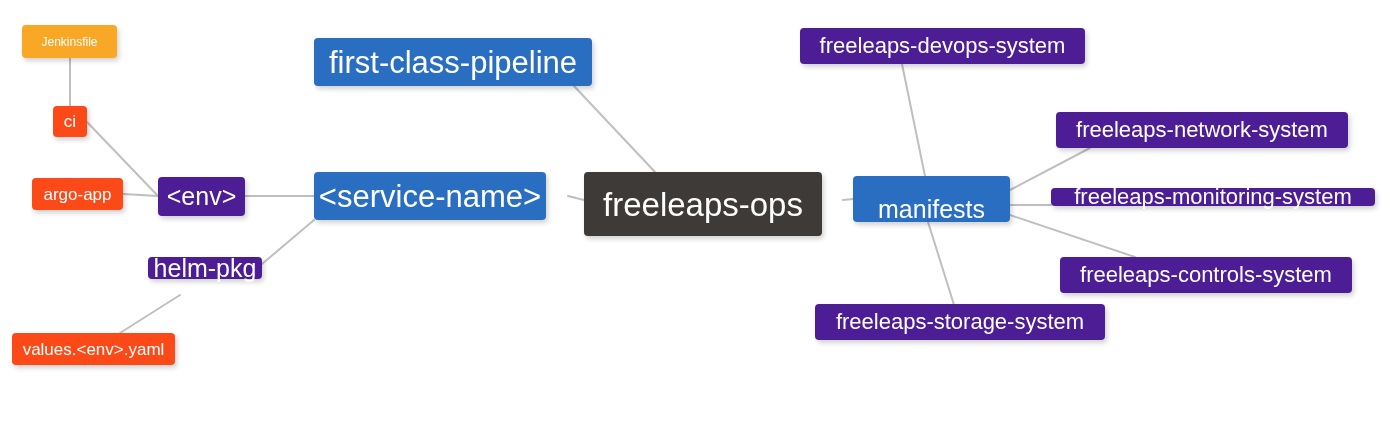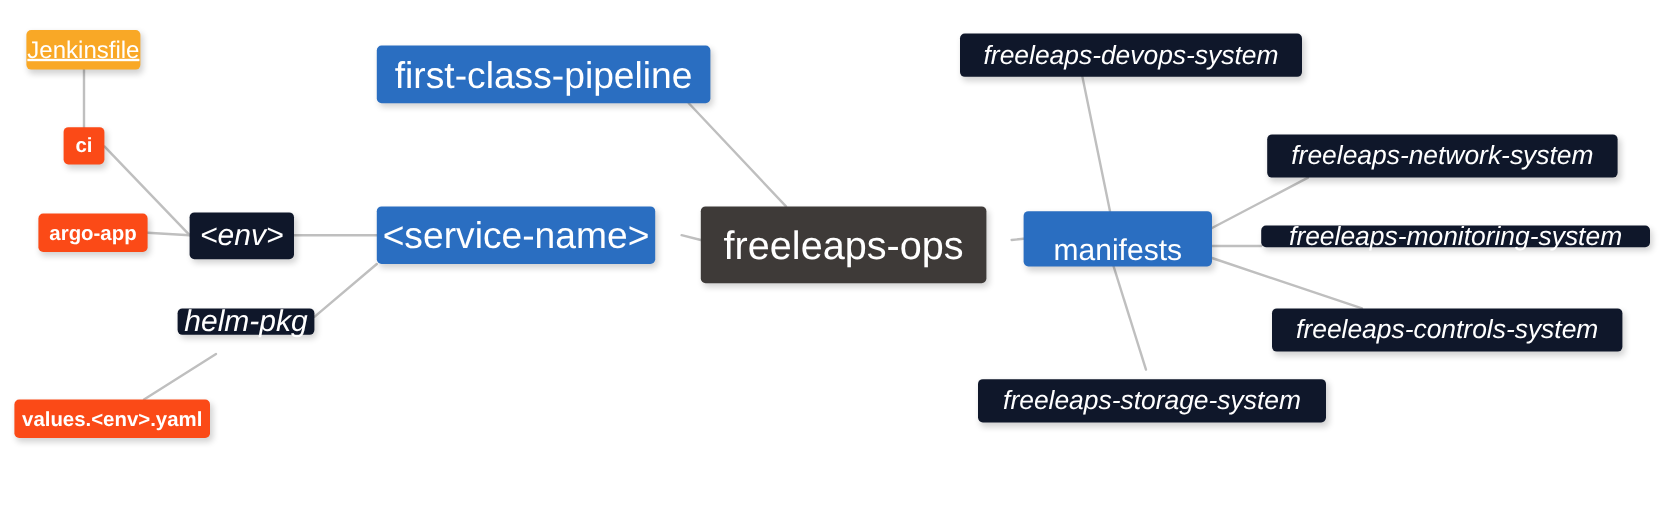--- a/index.html
+++ b/index.html
@@ -5,28 +5,28 @@
   html,body{margin:0;padding:0;background:#ffffff;}
   body{width:1390px;height:421px;overflow:hidden;
        font-family:"Liberation Sans","DejaVu Sans",sans-serif;}
   #canvas{position:relative;width:1390px;height:421px;background:#fff;}
   #edges{position:absolute;left:0;top:0;width:1390px;height:421px;}
   .node{position:absolute;display:flex;align-items:center;justify-content:center;
         box-sizing:border-box;color:#ffffff;border-radius:4px;white-space:nowrap;
         box-shadow:2px 3px 5px rgba(0,0,0,0.18);line-height:1;}
   .n-root{background:#3e3a38;font-size:33px;}
   .n-blue{background:#2a6ec1;}
-  .n-green{background:#0f172a;font-style:italic;}
-  .n-red{background:#fb4a17;font-weight:bold;}
+  .n-green{background:#4c1d95;}
+  .n-red{background:#fb4a17;}
   .n-orange{background:#f9a826;}
   .s-xl{font-size:31px;}
   .s-lg{font-size:25px;}
   .s-md{font-size:22px;}
   .s-sm{font-size:17px;}
-  .s-xs{font-size:20px;text-decoration:underline;}
+  .s-xs{font-size:12px;}
 </style>
 </head>
 <body>
 
 <div id="canvas">
   <svg id="edges" viewBox="0 0 1390 421" xmlns="http://www.w3.org/2000/svg">
       <line x1="70" y1="58" x2="70" y2="106" stroke="#bfbfbf" stroke-width="2" stroke-linecap="round"></line>
       <line x1="87" y1="122" x2="158" y2="196" stroke="#bfbfbf" stroke-width="2" stroke-linecap="round"></line>
       <line x1="123" y1="194" x2="158" y2="196" stroke="#bfbfbf" stroke-width="2" stroke-linecap="round"></line>
       <line x1="245" y1="196" x2="314" y2="196" stroke="#bfbfbf" stroke-width="2" stroke-linecap="round"></line>
@@ -77,17 +77,17 @@
       </div>
       <div class="node n-green s-md" style="left: 1056px; top: 112px; width: 292px; height: 36px; justify-content: center;">
         <span>freeleaps-network-system</span>
       </div>
       <div class="node n-green s-md" style="left: 1051px; top: 188px; width: 324px; height: 18px;">
         <span>freeleaps-monitoring-system</span>
       </div>
       <div class="node n-green s-md" style="left: 1060px; top: 257px; width: 292px; height: 36px; align-items: center;">
         <span>freeleaps-controls-system</span>
       </div>
-      <div class="node n-green s-md" style="left: 815px; top: 316px; width: 290px; height: 36px;">
+      <div class="node n-green s-md" style="left: 815px; top: 304px; width: 290px; height: 36px;">
         <span>freeleaps-storage-system</span>
       </div>
     </div>
 </div>
 
 </body></html>

